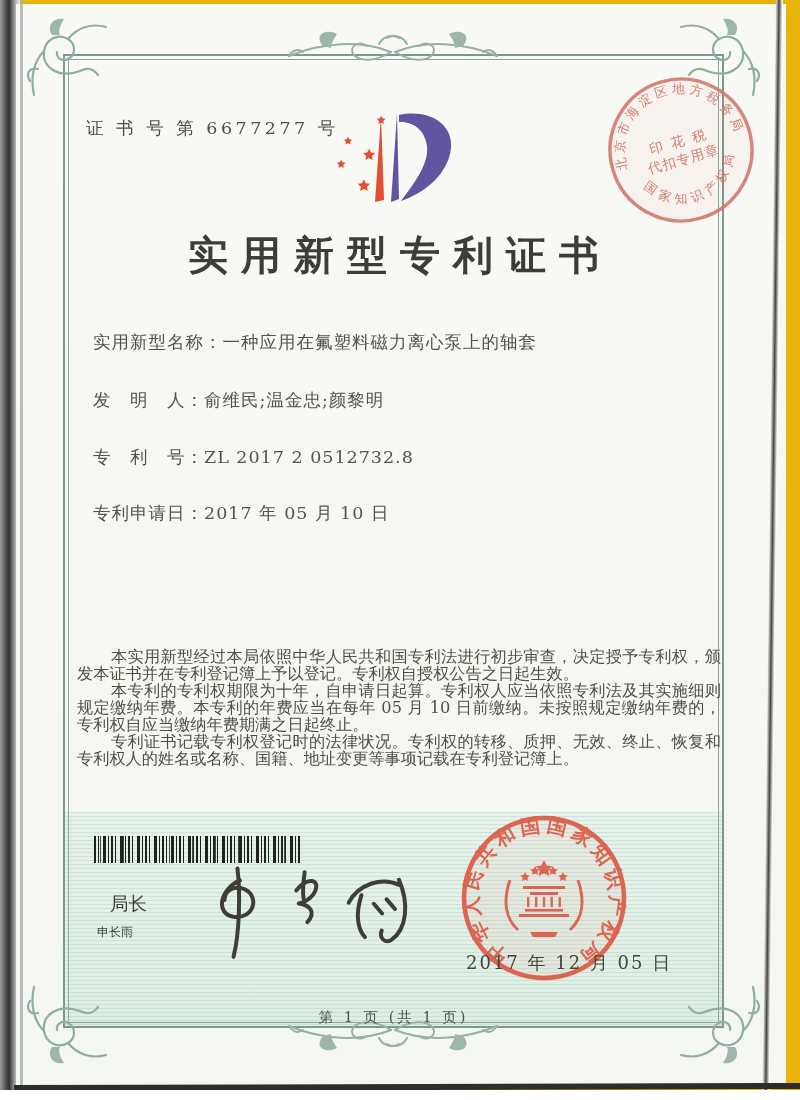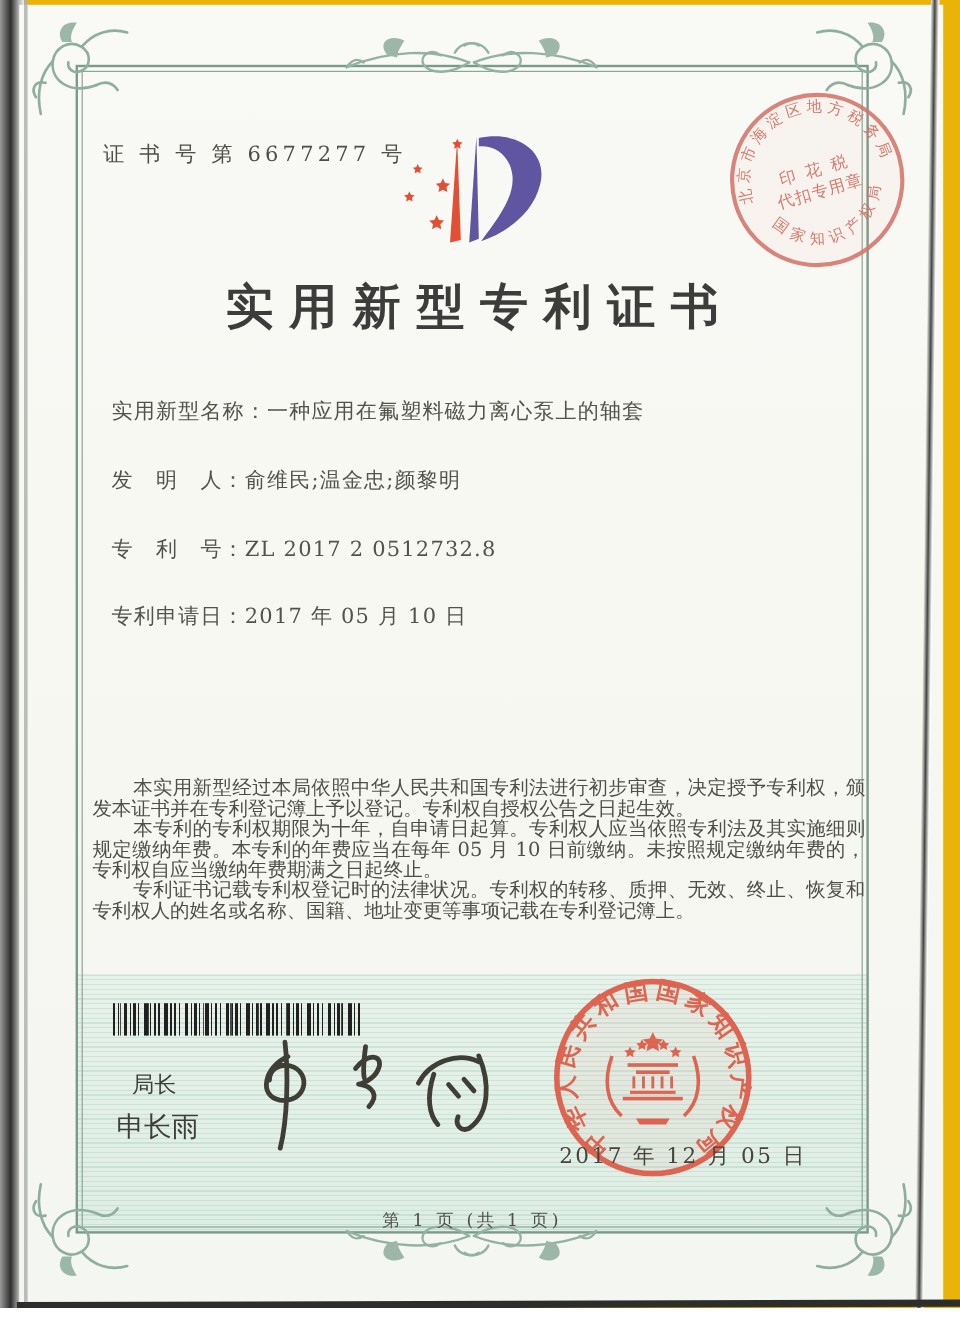--- a/index.html
+++ b/index.html
@@ -35,21 +35,21 @@
   .field{position:absolute;left:73px;font-size:17.5px;color:#53534c;letter-spacing:1px;white-space:nowrap;margin-left:20px;}
   .f0{top:330px;} .f1{top:388px;} .f2{top:445px;} .f3{top:501px;} .f4{top:557px;} .f5{top:613px;}
 
   .paras{position:absolute;left:77px;top:648px;width:644px;font-size:16.2px;line-height:17px;color:#4f4f48;text-align:justify;}
   .paras p{margin:0;text-indent:2.1em;}
 
   .barcode{position:absolute;left:94px;top:836px;width:207px;height:27px;background:
     repeating-linear-gradient(90deg,#202020 0 2px,rgba(0,0,0,0) 2px 4px,#202020 4px 5px,rgba(0,0,0,0) 5px 9px,#202020 9px 12px,rgba(0,0,0,0) 12px 14px,#202020 14px 15px,rgba(0,0,0,0) 15px 17px),
     repeating-linear-gradient(90deg,rgba(0,0,0,0) 0 6px,#202020cc 6px 7px,rgba(0,0,0,0) 7px 23px);}
   .signer-title{position:absolute;left:97px;top:891px;font-size:18.5px;color:#3f3f39;font-family:Liberation Serif, serif;margin-left:13px;}
-  .signer-name{position:absolute;left:97px;top:924px;font-size:23px;color:#3f3f39;font-family:"DejaVu Sans","Liberation Sans",sans-serif;}
+  .signer-name{position:absolute;left:97px;top:924px;font-size:12px;color:#3f3f39;font-family:"DejaVu Sans","Liberation Sans",sans-serif;}
   .signature{position:absolute;left:203px;top:858px;width:215px;height:106px;transform:rotate(-2deg);}
   .big-seal{position:absolute;left:452px;top:806px;width:184px;height:184px;opacity:.92;}
   .seal-date{position:absolute;left:466px;top:951px;font-size:18px;letter-spacing:2px;color:#46453c;z-index:5;}
   .footer{position:absolute;left:63px;top:1008px;width:661px;text-align:center;font-size:14.5px;letter-spacing:3px;color:#50504a;}
 
   .tax-stamp{position:absolute;left:605px;top:74px;width:152px;height:152px;transform:rotate(-16deg);opacity:.88;}
 
   svg text{font-family:"DejaVu Serif","Liberation Serif",serif;}
 </style>
 </head>

